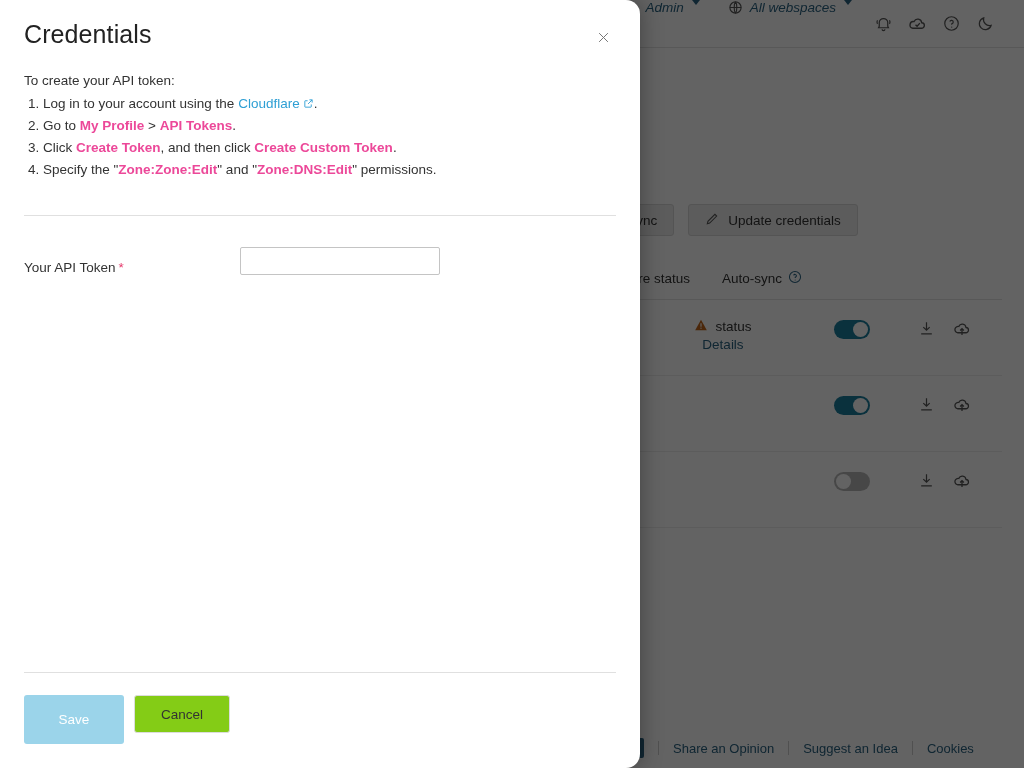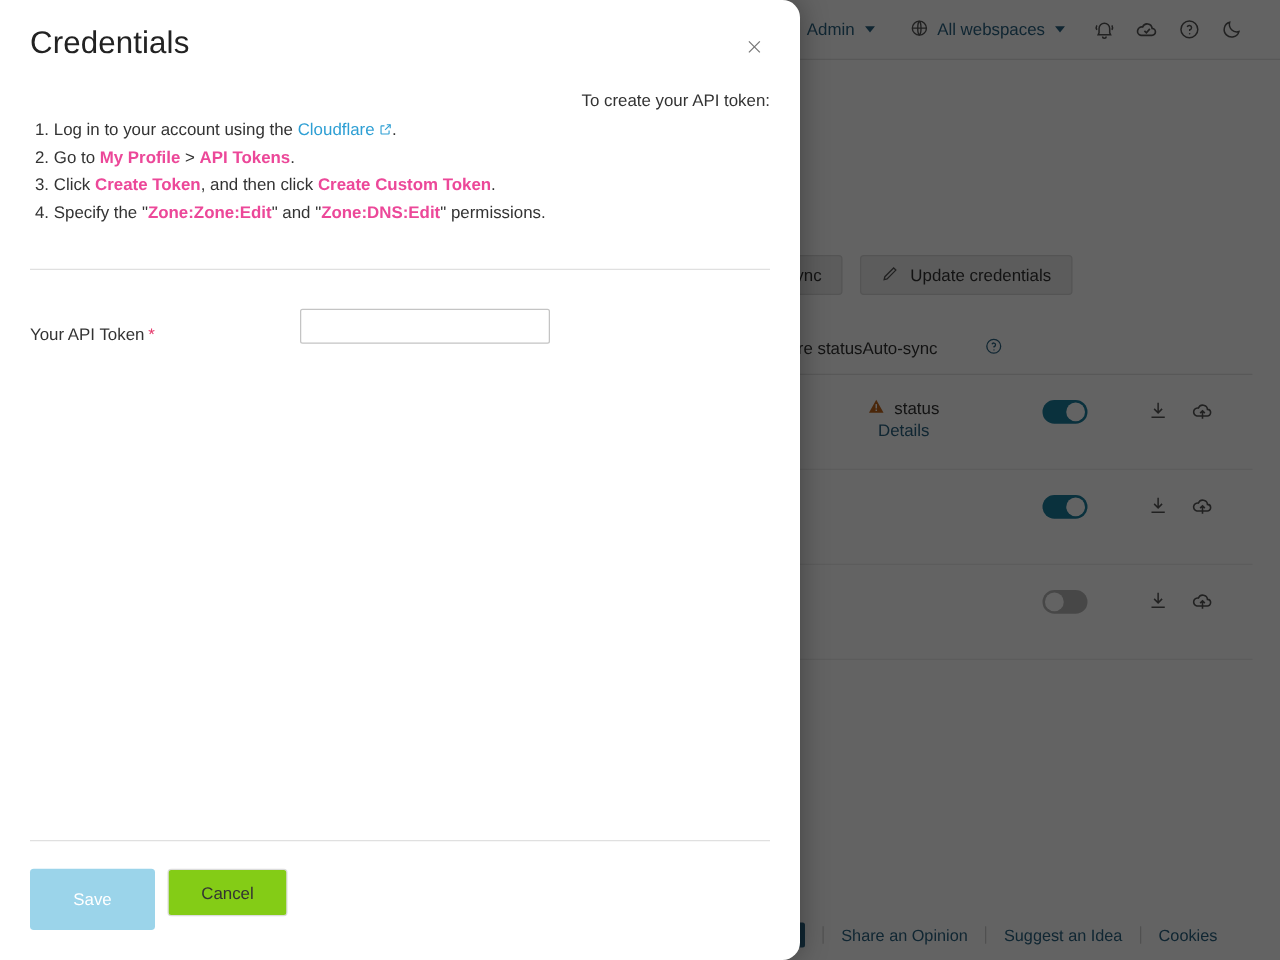--- a/index.html
+++ b/index.html
@@ -26,28 +26,28 @@
     background: #ffffff;
     border-bottom: 1px solid #e3e3e3;
     display: flex;
     align-items: center;
     justify-content: flex-end;
     padding-right: 22px;
     gap: 0px;
   }
   .topbar-item {
     display: flex;
-    align-items: center;
     gap: 7px;
     color: #2b6382;
     font-size: 13.5px;
     padding: 0 14px;
     height: 48px;
     cursor: pointer;
     white-space: nowrap;
+    font-style: italic;
   }
   .topbar-icon-btn {
     display: flex;
     align-items: center;
     justify-content: center;
     width: 34px;
     height: 48px;
     color: #555;
     cursor: pointer;
   }
@@ -93,21 +93,21 @@
   .bg-thead {
     display: flex;
     align-items: center;
     height: 42px;
     font-size: 13.5px;
     color: #333;
     border-bottom: 1px solid #e3e3e3;
   }
   .col-status { width: 130px; text-align: right; }
   .col-sync   { width: 120px; text-align: right; padding-right: 8px;
-                display: flex; align-items: center; justify-content: space-between; gap: 6px; }
+                display: flex; align-items: center; justify-content: flex-end; gap: 6px; }
   .col-acts   { flex: 1; }
 
   .bg-row {
     display: flex;
     align-items: flex-start;
     min-height: 76px;
     border-bottom: 1px solid #ececec;
     padding-top: 18px;
     font-size: 13.5px;
     color: #333;
@@ -212,21 +212,20 @@
     color: #767676;
     cursor: pointer;
     margin-top: 4px;
   }
 
   .modal-intro {
     font-size: 13.5px;
     color: #333;
     margin-top: 24px;
     line-height: 1.0;
-    text-align: right;
   }
   .steps {
     margin: 8px 0 0 0;
     padding-left: 19px;
     font-size: 13.5px;
     color: #333;
   }
   .steps li { margin-bottom: 5.5px; line-height: 1.2; }
   .steps b { font-weight: bold; color: #ec4899; }
   .ext-link {

